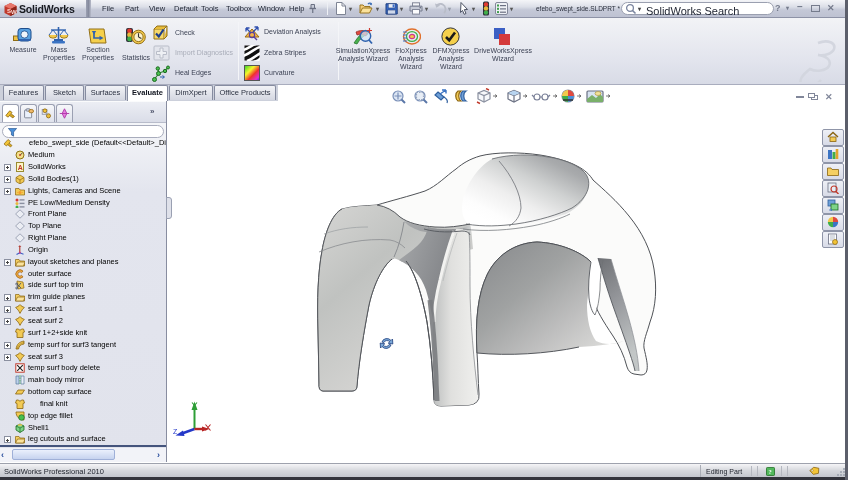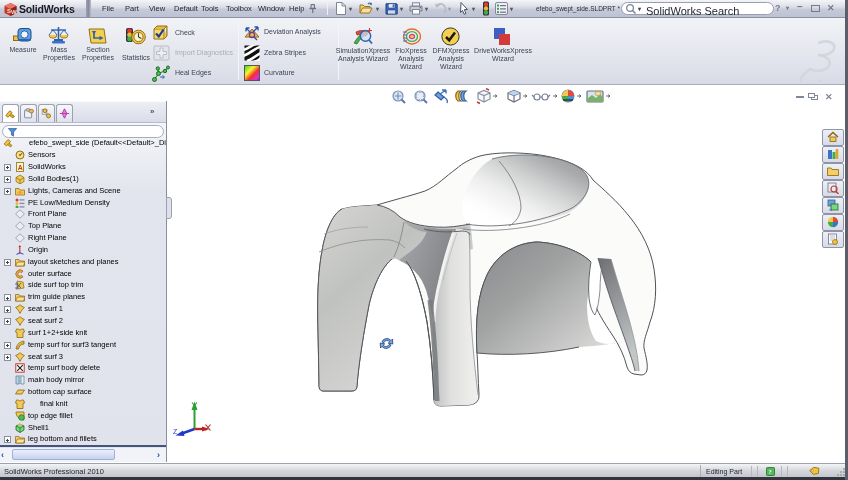--- a/index.html
+++ b/index.html
@@ -263,20 +263,28 @@
 
     <svg class="abs" style="left:493px;top:9px" width="18" height="19" viewBox="0 0 18 19">
         <rect x="1" y="1" width="11" height="11" fill="#3b5fc4"></rect>
         <rect x="6" y="7" width="11" height="11" fill="#d43a3a"></rect>
       </svg>
     <div class="riblabel" style="left:471px;top:29px;width:64px">DriveWorksXpress<br>Wizard</div>
 
     <svg class="abs" style="left:790px;top:20px" width="48" height="44" viewBox="0 0 48 44">
         <path d="M28,5 C38,1 46,5 44,11 C42,16 34,18 28,17 C36,18 42,22 39,28 C36,33 26,34 20,31 C12,37 8,43 12,47 C16,51 26,48 31,42" fill="none" stroke="#d3d6df" stroke-width="2.6"></path>
       </svg>
+  </div>
+  <div class="abs" id="tabrow">
+    <div class="ctab" style="left:3px;width:41px">Features</div>
+    <div class="ctab" style="left:45px;width:39px">Sketch</div>
+    <div class="ctab" style="left:85px;width:41px">Surfaces</div>
+    <div class="ctab active" style="left:127px;width:41px">Evaluate</div>
+    <div class="ctab" style="left:169px;width:44px">DimXpert</div>
+    <div class="ctab" style="left:214px;width:62px">Office Products</div>
   </div>
   <div class="abs" id="viewport"></div>
 
   <svg class="abs" style="left:390px;top:88px" width="220" height="20" viewBox="0 0 220 20">
     <g stroke-width="1.2" fill="none">
       <circle cx="8" cy="8" r="5" stroke="#7a90b8" fill="#dce6f4"></circle>
         <path d="M8,4.5 L8,11.5 M4.5,8 L11.5,8" stroke="#7a90b8"></path>
         <path d="M11.5,11.5 L15,15" stroke="#5a77a8" stroke-width="2"></path>
       <circle cx="30" cy="8" r="5" stroke="#7a90b8" fill="#e8eef6"></circle>
         <rect x="26.5" y="4.5" width="7" height="7" stroke="#9aa8c0" stroke-dasharray="1.5,1"></rect>
@@ -596,21 +604,21 @@
             <path d="M6,5 L9,7.5 L7.5,9 L4.5,6.5" fill="#d9a91f" stroke="#8a6410" stroke-width="0.7"></path>
           </svg>
           <div class="txt" style="left:29px">efebo_swept_side  (Default&lt;&lt;Default&gt;_Displa</div>
         </div>
       <div class="trow" style="top:48.1px">
           <svg class="ticon" style="left:15px" width="10" height="10" viewBox="0 0 10 10">
             <circle cx="5" cy="5" r="4" fill="#f5df8a" stroke="#8f7514"></circle>
             <path d="M5,5 L7.5,3" stroke="#444" stroke-width="1"></path>
             <circle cx="5" cy="5" r="1" fill="#c2492f"></circle>
           </svg>
-          <div class="txt" style="left:28px">Sensors</div>
+          <div class="txt" style="left:28px">Medium</div>
         </div>
       <div class="trow" style="top:59.9px">
           <div class="plus"></div>
           <svg class="ticon" style="left:15px" width="10" height="10" viewBox="0 0 10 10">
             <rect x="1.5" y="0.5" width="7" height="9" fill="#fdf6c8" stroke="#9a8a30"></rect>
             <text x="2.8" y="7.5" font-size="7" fill="#c0392b" font-family="Liberation Sans" font-weight="bold">A</text>
           </svg>
           <div class="txt" style="left:28px">SolidWorks</div>
         </div>
       <div class="trow" style="top:71.8px">
@@ -775,21 +783,21 @@
             <path d="M3,2 L7,2" stroke="#f2ca55" stroke-width="1.4"></path>
           </svg>
           <div class="txt" style="left:28px">Shell1</div>
         </div>
       <div class="trow" style="top:332.4px">
           <div class="plus"></div>
           <svg class="ticon" style="left:15px" width="10" height="10" viewBox="0 0 10 10">
             <path d="M0.5,2.5 L4,2.5 L5,4 L9.5,4 L9.5,9 L0.5,9 Z" fill="#f5cf62" stroke="#8a6410" stroke-width="0.7"></path>
             <path d="M0.5,9 L2.5,5 L10,5 L8.5,9 Z" fill="#fbe29b" stroke="#8a6410" stroke-width="0.7"></path>
           </svg>
-          <div class="txt" style="left:28px">leg bottom and fillets</div>
+          <div class="txt" style="left:28px">leg cutouts and surface</div>
         </div>
     </div>
     <div class="abs" style="left:0;top:344px;width:167px;height:2px;background:#44547c"></div>
     <div id="hscroll">
       <div class="abs" style="left:1px;top:2px;color:#2a4f9e;font-size:9px;font-weight:bold">‹</div>
       <div class="abs" style="left:12px;top:1px;width:103px;height:11px;background:linear-gradient(#eaf0fc,#c6d3ef);border:1px solid #9fb0d8;border-radius:2px"></div>
       <div class="abs" style="left:157px;top:2px;color:#2a4f9e;font-size:9px;font-weight:bold">›</div>
     </div>
   </div>
   <div class="abs" id="statusbar">

